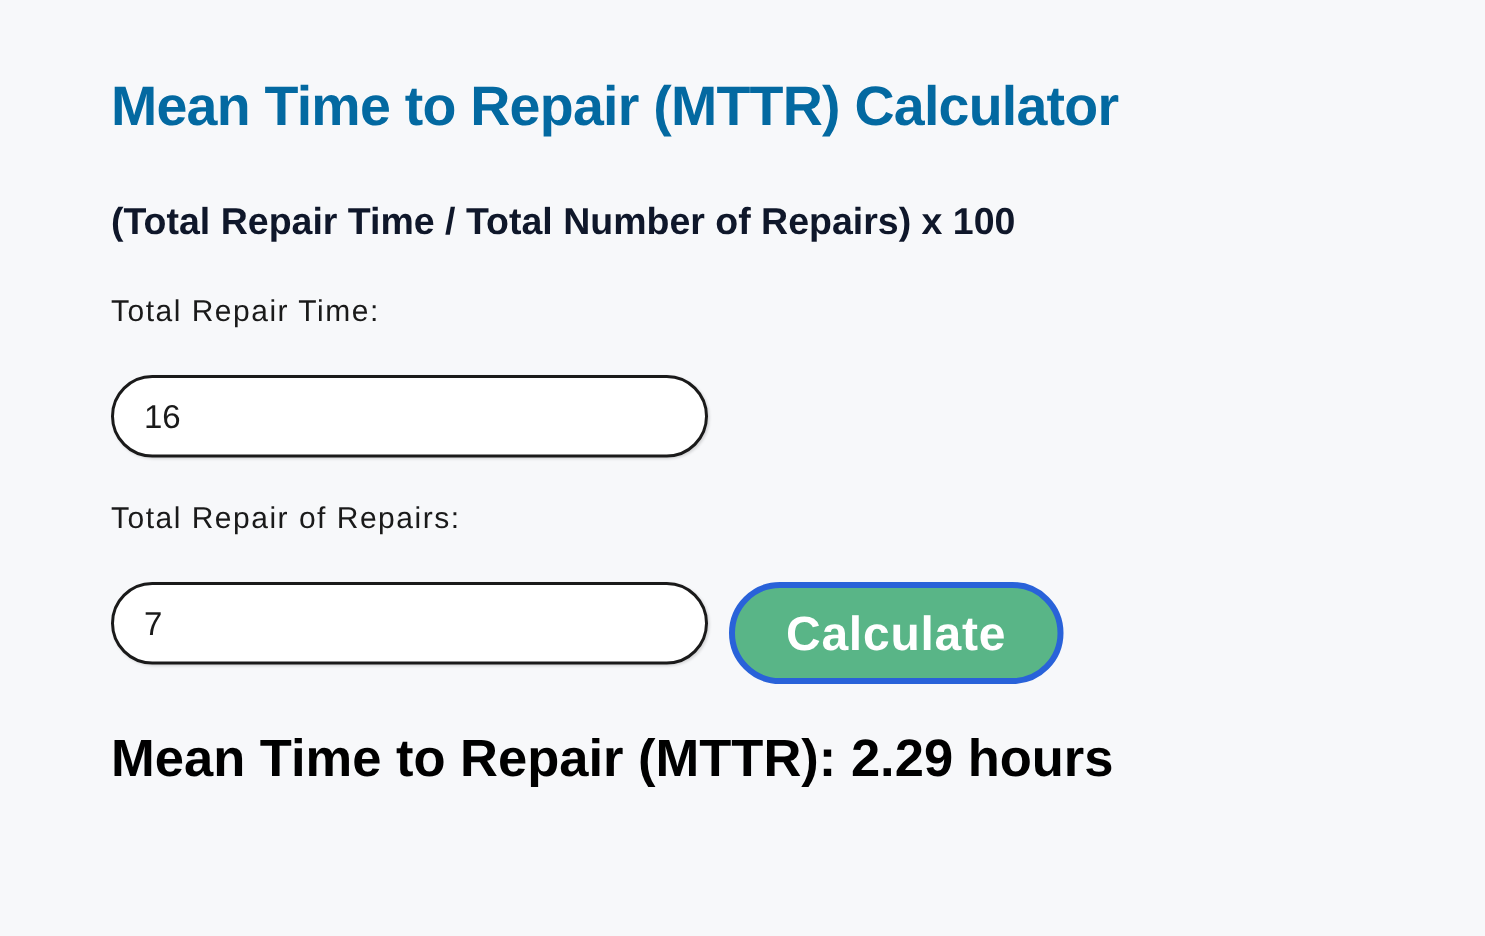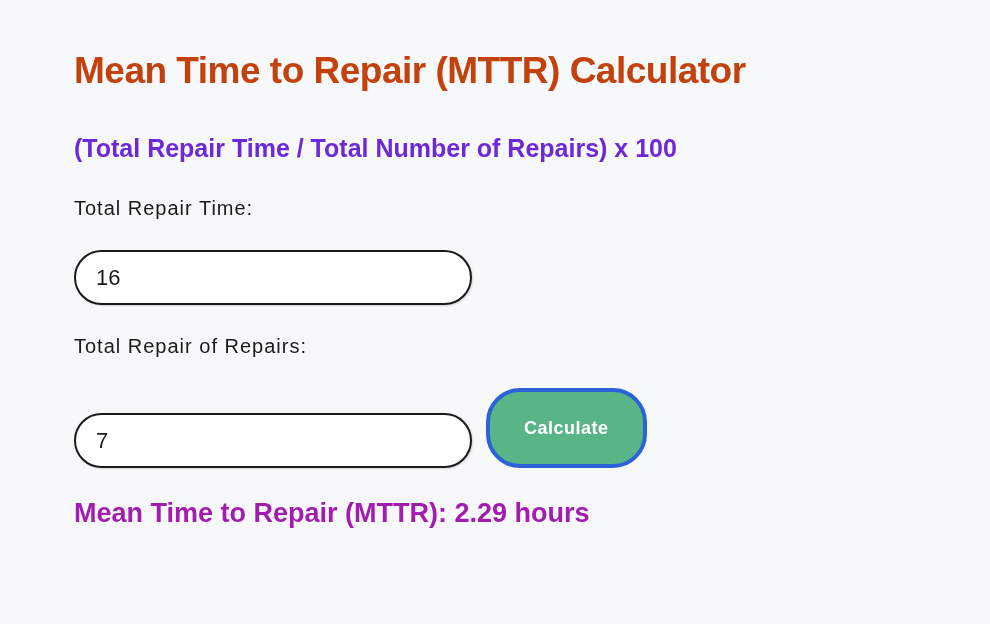--- a/index.html
+++ b/index.html
@@ -10,42 +10,42 @@
     body {
       font-family: -apple-system, BlinkMacSystemFont, "Segoe UI", Helvetica, Arial, sans-serif;
       background-color: #f7f8fa;
       padding: 50px 74px;
       width: 990px;
       height: 624px;
     }
     h1 {
       font-size: 37px;
       font-weight: 800;
-      color: #c2410c;
+      color: #0369a1;
       margin-bottom: 42px;
       letter-spacing: -0.5px;
     }
     h3.formula {
       font-size: 25px;
       font-weight: 800;
-      color: #6d28d9;
+      color: #0f172a;
       margin-bottom: 34px;
       letter-spacing: 0px;
     }
     .label {
       font-size: 20px;
       font-weight: 400;
       color: #1a1a1a;
       margin-bottom: 30px;
       letter-spacing: 1px;
       display: block;
     }
     .input-row {
       display: flex;
-      align-items: flex-end;
+      align-items: flex-start;
       gap: 14px;
       margin-bottom: 30px;
     }
     input[type="number"] {
       width: 398px;
       height: 55px;
       border: 2px solid #1a1a1a;
       border-radius: 28px;
       padding: 0 20px;
       font-size: 22px;
@@ -57,35 +57,35 @@
     }
     input[type="number"]::-webkit-inner-spin-button,
     input[type="number"]::-webkit-outer-spin-button {
       -webkit-appearance: none;
       margin: 0;
     }
     input[type="number"] {
       -moz-appearance: textfield;
     }
     .calc-btn {
-      height: 80px;
+      height: 68px;
       padding: 0 34px;
       background-color: #59b587;
       color: #ffffff;
-      font-size: 18px;
+      font-size: 32px;
       font-weight: 700;
       border: 4px solid #2962d9;
       border-radius: 34px;
       cursor: pointer;
       letter-spacing: 0.5px;
     }
     .result {
-      font-size: 27px;
+      font-size: 35px;
       font-weight: 800;
-      color: #a21caf;
+      color: #000000;
       margin-top: 4px;
       letter-spacing: 0px;
     }
   </style>
 </head>
 <body>
 
 <h1>Mean Time to Repair (MTTR) Calculator</h1>
 
 <h3 class="formula">(Total Repair Time / Total Number of Repairs) x 100</h3>

